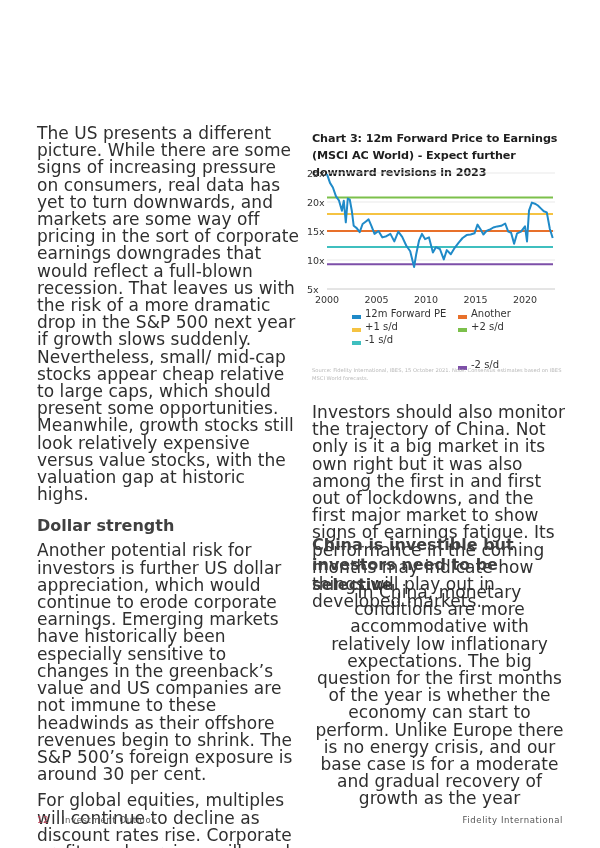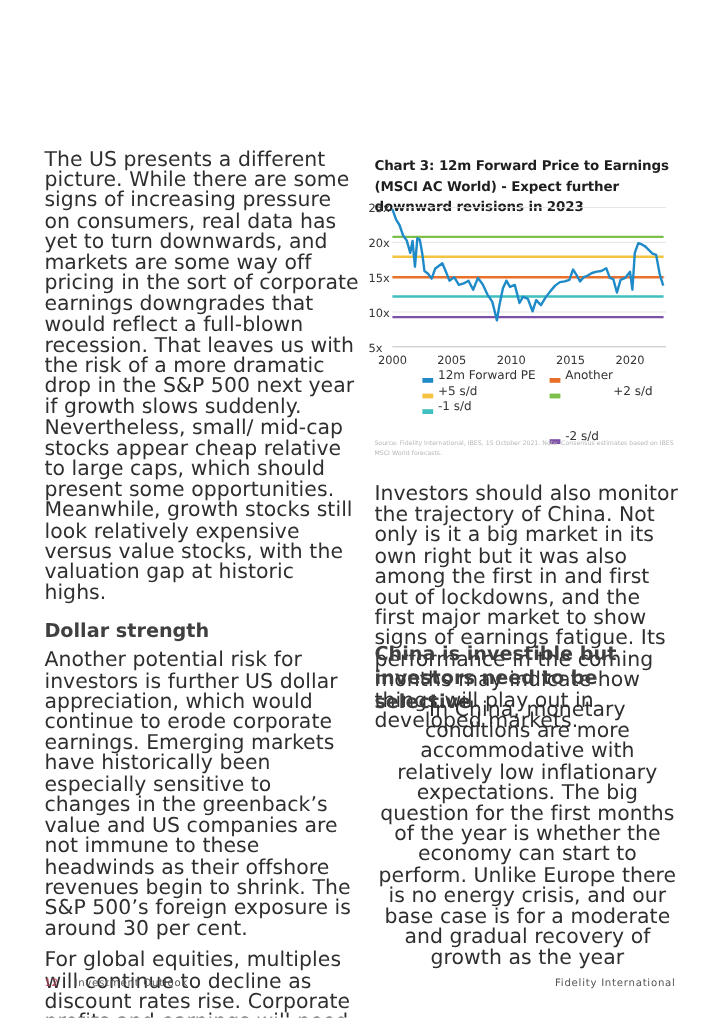--- a/index.html
+++ b/index.html
@@ -81,23 +81,23 @@
   <div class="item" style="left:0;top:0;">
     <span class="sw" style="background:#1f8ac8"></span>
     <span>12m Forward PE</span>
   </div>
   <div class="item" style="left:106px;top:0;">
     <span class="sw" style="background:#e8702a"></span>
     <span>Another</span>
   </div>
   <div class="item" style="left:0;top:13px;">
     <span class="sw" style="background:#f5c342"></span>
-    <span>+5 s/d</span>
+    <span>+1 s/d</span>
   </div>
-  <div class="item" style="left:106px;top:13px;gap:40px;">
+  <div class="item" style="left:106px;top:13px;">
     <span class="sw" style="background:#7cc04b"></span>
     <span>+2 s/d</span>
   </div>
   <div class="item" style="left:0;top:26px;">
     <span class="sw" style="background:#3fbfbf"></span>
     <span>-1 s/d</span>
   </div>
   <div class="item" style="left:106px;top:26px;margin-top:25px;">
     <span class="sw" style="background:#7d4fa8"></span>
     <span>-2 s/d</span>

